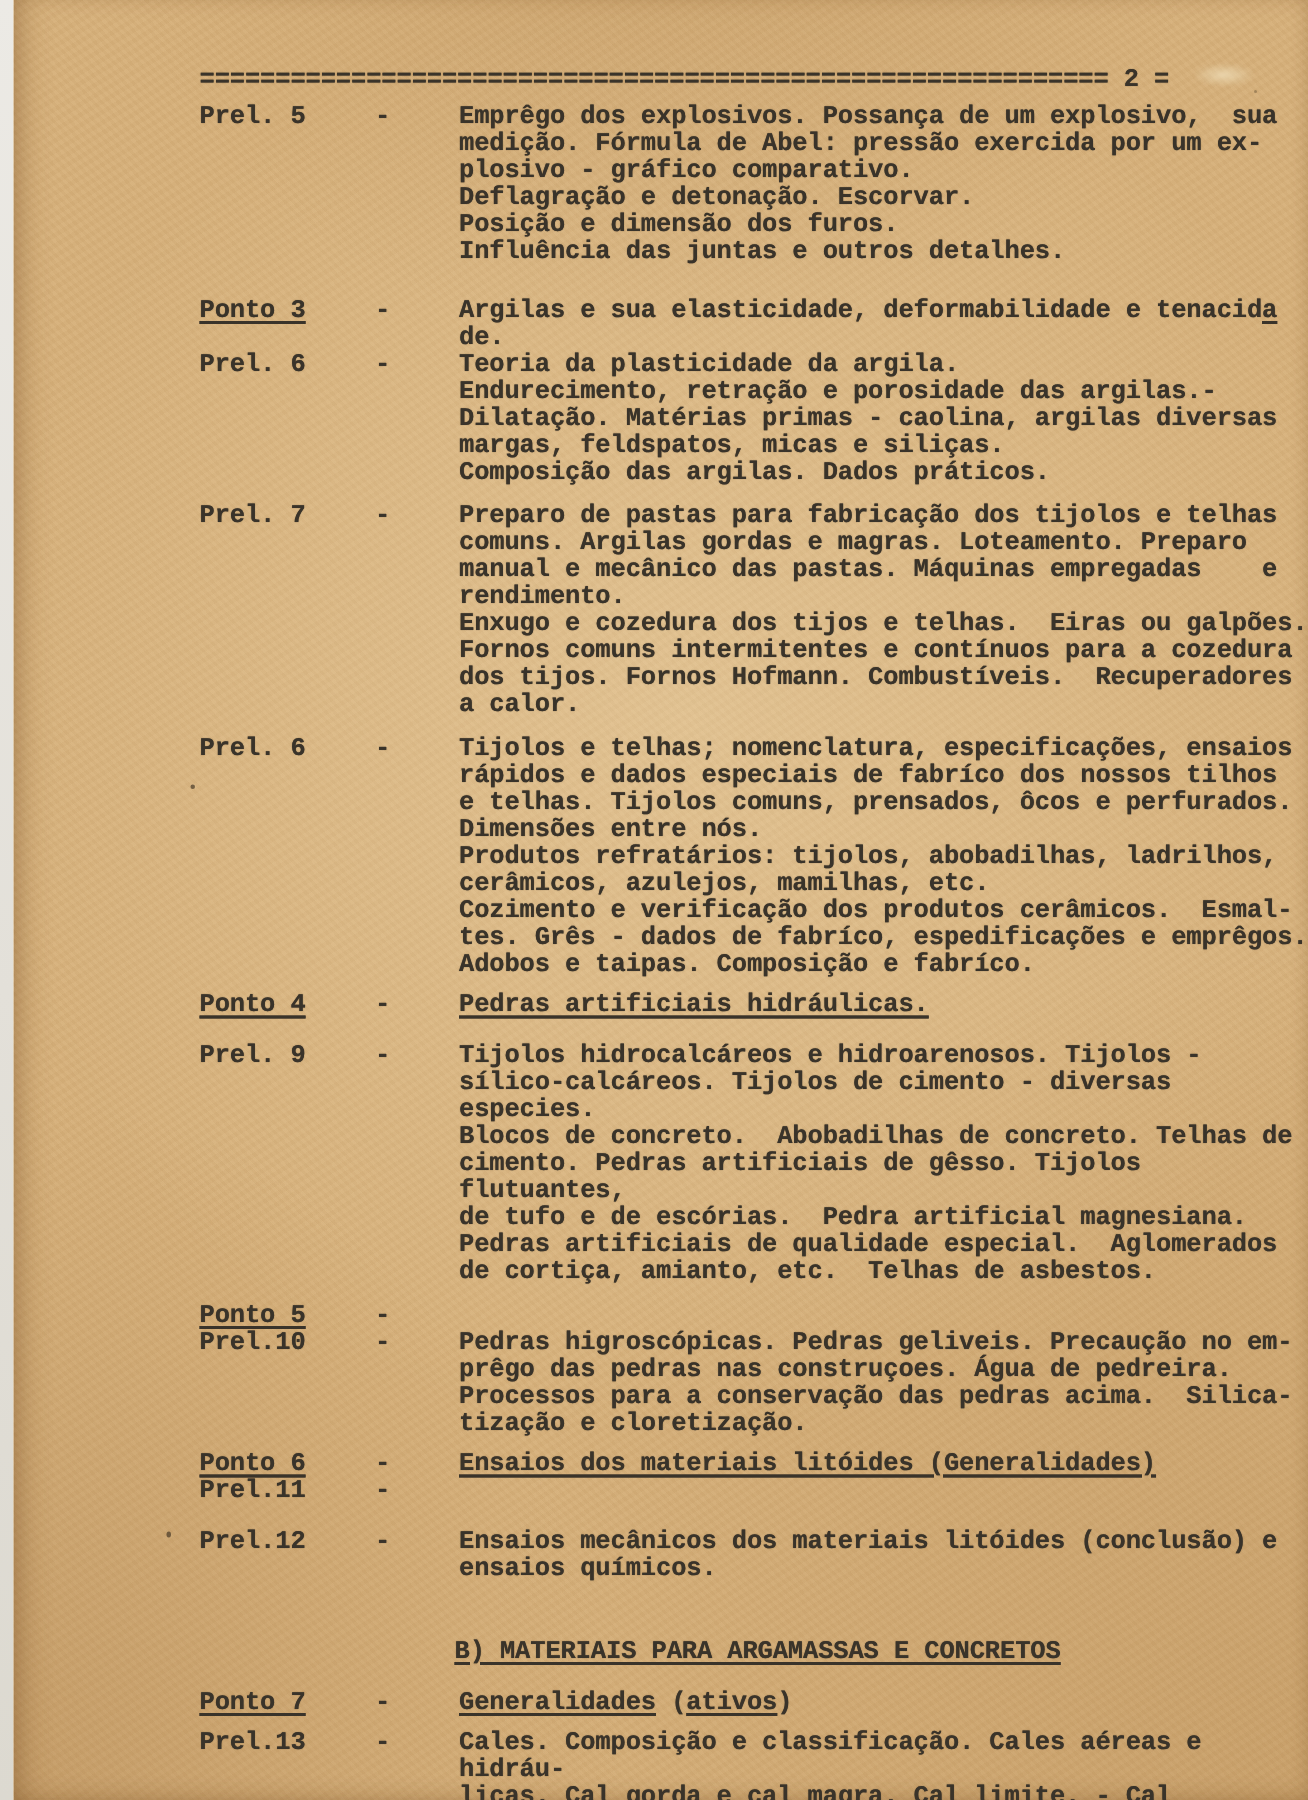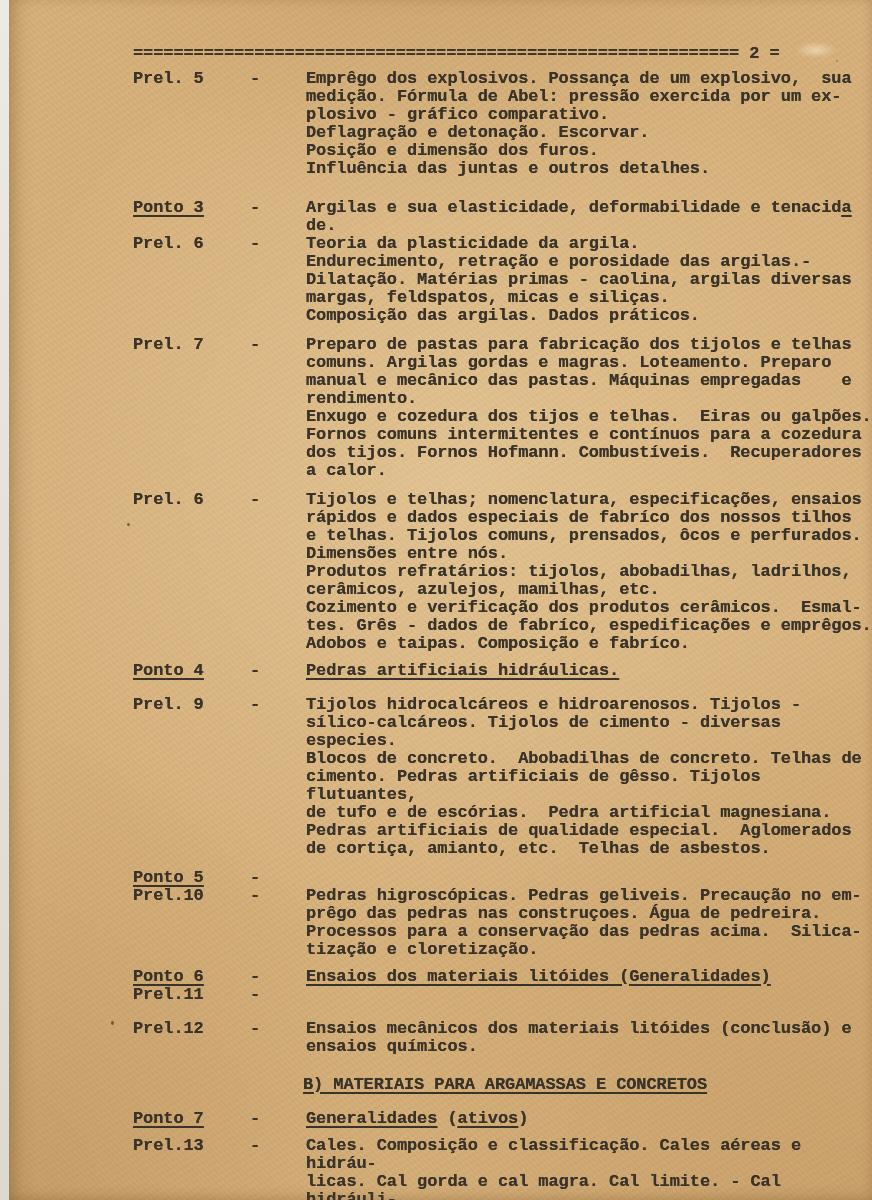--- a/index.html
+++ b/index.html
@@ -48,21 +48,21 @@
   .u { text-decoration: underline; text-decoration-thickness: 1.5px; text-underline-offset: 2.5px; }
   .divider { white-space: pre; }
   .heading { margin-left: 170px; white-space: pre; }
   .mt0  { margin-top: 0; }
   .mt7  { margin-top: 7px; }
   .mt9  { margin-top: 9px; }
   .mt11 { margin-top: 11px; }
   .mt12 { margin-top: 0; font-family: Liberation Mono, monospace; }
   .mt15 { margin-top: 21px; }
   .mt16 { margin-top: 16px; }
-  .mt20 { margin-top: 20px; }
+  .mt20 { margin-top: 37px; }
   .smudge {
     position: absolute; left: 795px; top: 42px;
     width: 42px; height: 16px; border-radius: 50%;
     background: radial-gradient(closest-side, rgba(238,219,180,0.85), rgba(238,219,180,0));
     filter: blur(1px);
   }
   .speck { position: absolute; border-radius: 50%; background: rgba(60,48,32,0.65); }
   .speck1 { left: 127px; top: 523px; width: 3px; height: 3px; }
   .speck2 { left: 111px; top: 1021px; width: 3px; height: 4px; }
   .speck3 { left: 836px; top: 60px; width: 2px; height: 2px; opacity: .5; }

